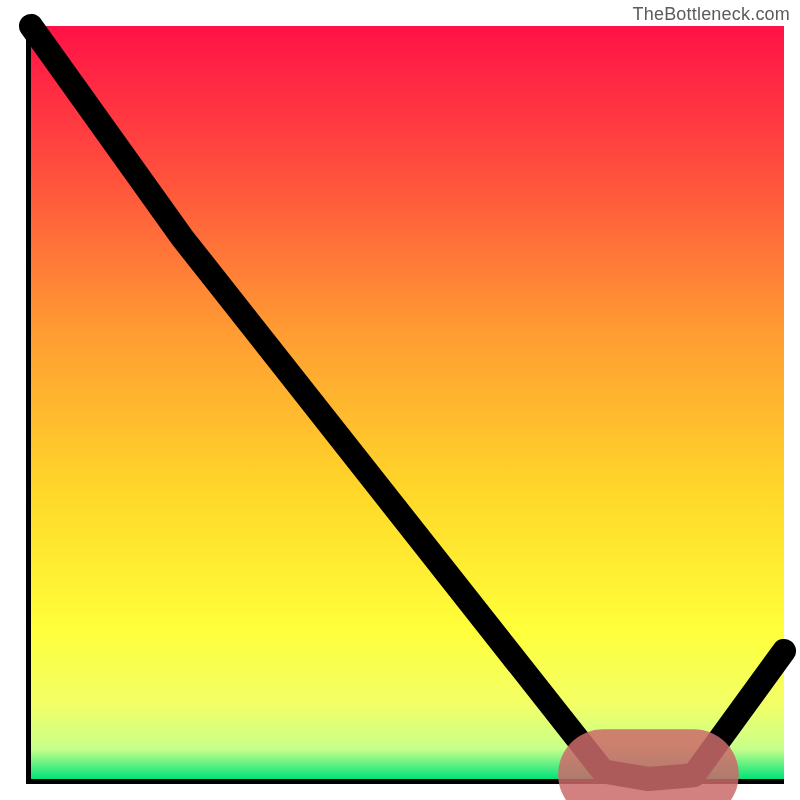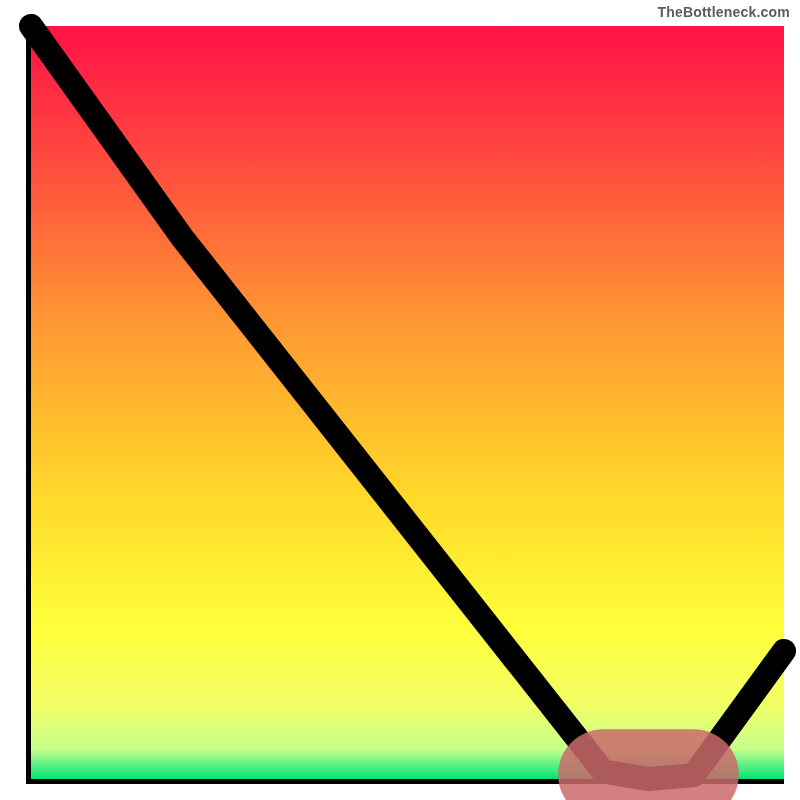--- a/index.html
+++ b/index.html
@@ -13,22 +13,22 @@
   }
   .frame {
     position: relative;
     width: 800px;
     height: 800px;
   }
   .attribution {
     position: absolute;
     top: 4px;
     right: 10px;
-    font-size: 14px;
-    font-weight: 700;
+    font-size: 18px;
+    font-weight: 400;
     color: #5c5c5c;
     letter-spacing: 0.2px;
   }
   .plot {
     position: absolute;
     left: 26px;
     top: 26px;
     width: 758px;
     height: 758px;
     box-sizing: border-box;

